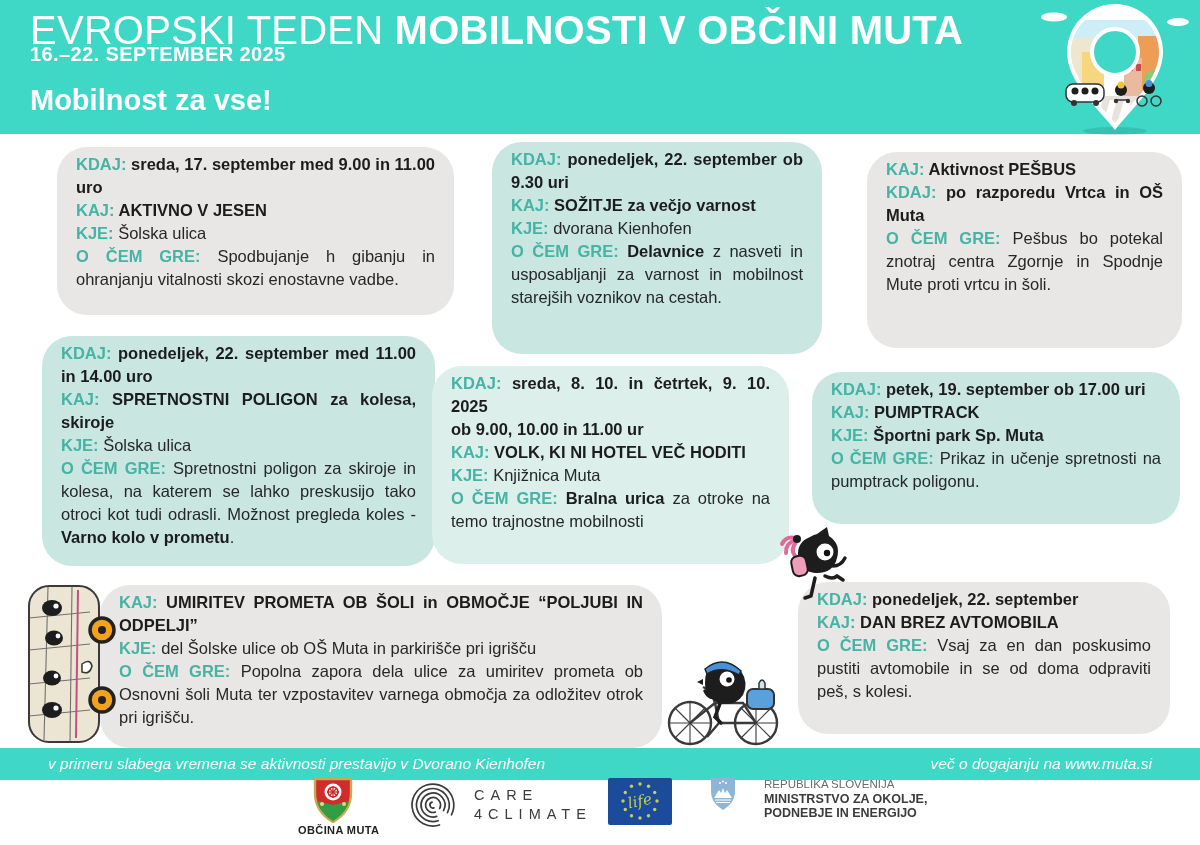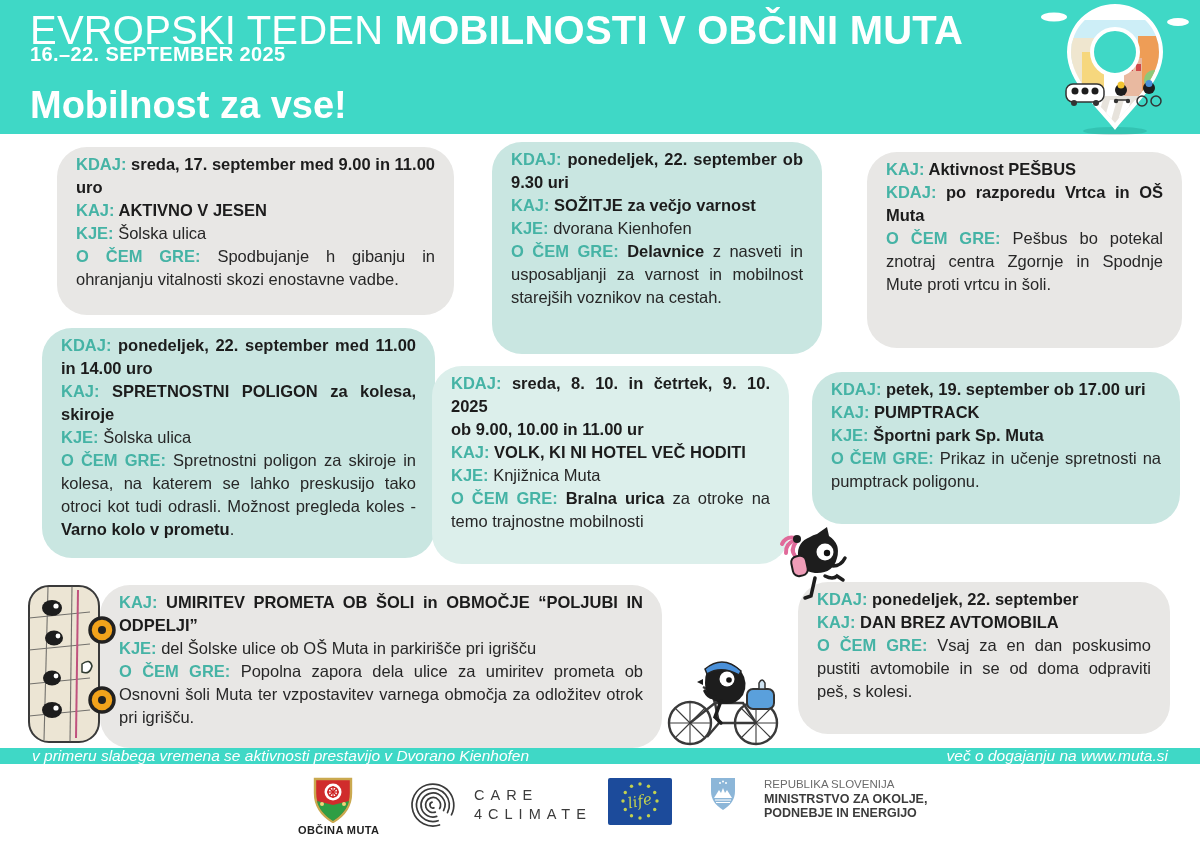--- a/index.html
+++ b/index.html
@@ -10,36 +10,36 @@
   *{box-sizing:border-box; margin:0; padding:0;}
   html,body{background:#fff;}
   .page{position:relative; width:1200px; height:845px; overflow:hidden; background:#fff;
         font-family:"Liberation Sans","DejaVu Sans",sans-serif; color:var(--ink);}
   
   .header{position:absolute; left:0; top:0; width:1200px; height:134px; background:var(--teal);}
   .h-title{position:absolute; left:30px; top:8px; font-size:40px; color:#fff; letter-spacing:.2px; white-space:nowrap;}
   .h-title .light{font-weight:400;}
   .h-title .bold{font-weight:700;}
   .h-date{position:absolute; left:30px; top:43px; font-size:20px; color:#fff; font-weight:700; letter-spacing:.4px;}
-  .h-sub{position:absolute; left:30px; top:84px; font-size:38px; color:#fff; font-weight:700;}
+  .h-sub{position:absolute; left:30px; top:84px; font-size:29px; color:#fff; font-weight:700;}
   .pin-wrap{position:absolute; left:1038px; top:2px; width:154px; height:134px;}
   
   .card{position:absolute; border-radius:30px; padding:6px 19px; font-size:16.5px; line-height:23px;}
   .card p{text-align:justify;}
   .card .sl{color:var(--label-teal); font-weight:700;}
   .card .sb{color:var(--ink-bold); font-weight:700;}
   .card .sr{color:var(--ink); font-weight:400;}
   .card.gray{background:var(--card-gray);}
   .card.teal{background:var(--card-teal);}
   .card.teal-light{background:var(--card-teal-light);}
   
   .illus{position:absolute;}
   
-  .strip{position:absolute; left:0; top:748px; width:1200px; height:16px; background:var(--teal);
-         display:flex; align-items:center; justify-content:space-between; padding:0 32px;text-align:center;}
+  .strip{position:absolute; left:0; top:748px; width:1200px; height:32px; background:var(--teal);
+         display:flex; align-items:center; justify-content:space-between; padding:0 48px;text-align:center;}
   .strip span{color:#fff; font-style:italic; font-size:15.5px;}
   
   .logos{position:absolute; left:0; top:774px; width:1200px; height:71px;}
   .logo-muta{position:absolute; left:298px; top:3px; width:70px; text-align:center;}
   .logo-muta .cap{margin-top:1px; font-size:11px; font-weight:700; color:#222; letter-spacing:.4px; white-space:nowrap;}
   .logo-care{position:absolute; left:406px; top:4px; display:flex; align-items:center; gap:14px;}
   .care-text{font-size:14.5px; color:#3b3b3b; letter-spacing:6px; line-height:19px; font-weight:500; white-space:nowrap;}
   .logo-life{position:absolute; left:608px; top:4px;}
   .logo-slo{position:absolute; left:710px; top:3px; display:flex; gap:28px; align-items:flex-start;}
   .slo-text{font-size:11.5px; color:#6b6b6b; line-height:14.5px; white-space:nowrap;}
@@ -126,21 +126,21 @@
       <p><span class="sl">KDAJ:</span><span class="sb"> ponedeljek, 22. september ob 9.30 uri</span></p>
       <p><span class="sl">KAJ:</span><span class="sb"> SOŽITJE za večjo varnost</span></p>
       <p><span class="sl">KJE:</span><span class="sr"> dvorana Kienhofen</span></p>
       <p><span class="sl">O ČEM GRE:</span><span class="sb"> Delavnice</span><span class="sr"> z nasveti in usposabljanji za varnost in mobilnost starejših voznikov na cestah.</span></p>
     </section>
   <section class="card gray" style="left:867px; top:152px; width:315px; min-height:196px;">
       <p><span class="sl">KAJ:</span><span class="sb"> Aktivnost PEŠBUS</span></p>
       <p><span class="sl">KDAJ:</span><span class="sb"> po razporedu Vrtca in OŠ Muta</span></p>
       <p><span class="sl">O ČEM GRE:</span><span class="sr"> Pešbus bo potekal znotraj centra Zgornje in Spodnje Mute proti vrtcu in šoli.</span></p>
     </section>
-  <section class="card teal" style="left:42px;  top:328px; width:393px; min-height:230px;">
+  <section class="card teal" style="left:42px;  top:336px; width:393px; min-height:230px;">
       <p><span class="sl">KDAJ:</span><span class="sb"> ponedeljek, 22. september med 11.00 in 14.00 uro</span></p>
       <p><span class="sl">KAJ:</span><span class="sb"> SPRETNOSTNI POLIGON za kolesa, skiroje</span></p>
       <p><span class="sl">KJE:</span><span class="sr"> Šolska ulica</span></p>
       <p><span class="sl">O ČEM GRE:</span><span class="sr"> Spretnostni poligon za skiroje in kolesa, na katerem se lahko preskusijo tako otroci kot tudi odrasli. Možnost pregleda koles - </span><span class="sb">Varno kolo v prometu</span><span class="sr">.</span></p>
     </section>
   <section class="card teal-light" style="left:432px; top:366px; width:357px; min-height:198px;">
       <p><span class="sl">KDAJ:</span><span class="sb"> sreda, 8. 10. in četrtek, 9. 10. 2025</span></p>
       <p><span class="sb">ob 9.00, 10.00 in 11.00 ur</span></p>
       <p><span class="sl">KAJ:</span><span class="sb"> VOLK, KI NI HOTEL VEČ HODITI</span></p>
       <p><span class="sl">KJE:</span><span class="sr"> Knjižnica Muta</span></p>

